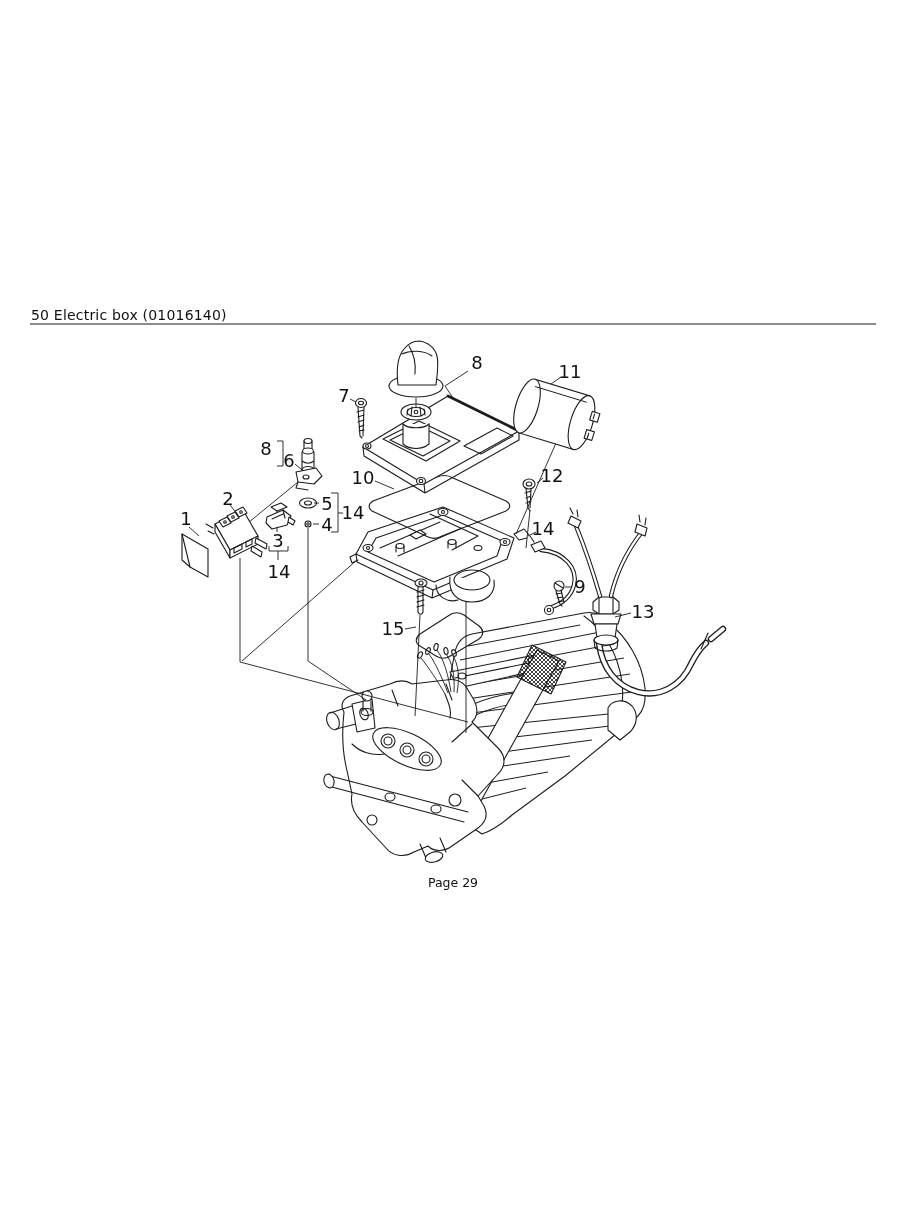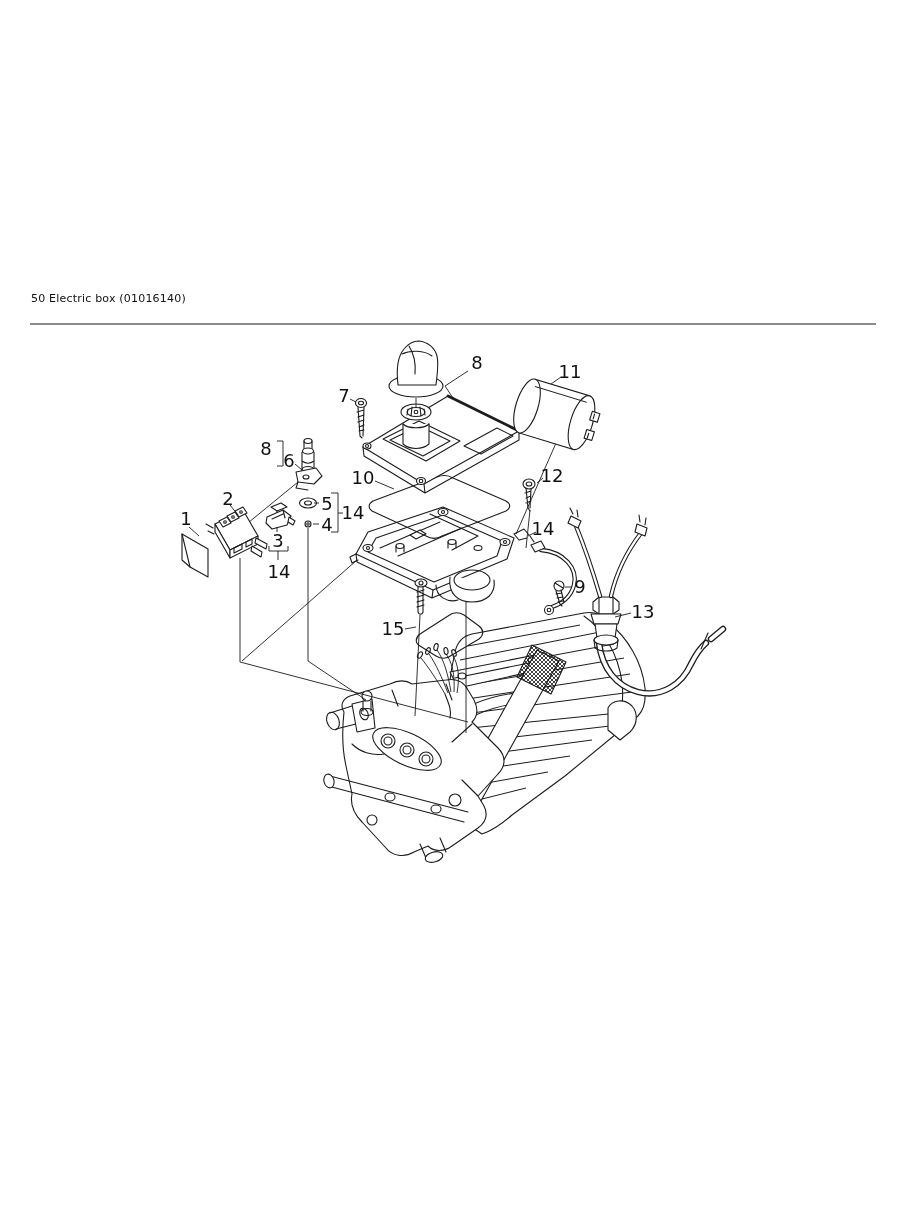--- a/index.html
+++ b/index.html
@@ -1,18 +1,18 @@
 <!DOCTYPE html>
 <html><head>
 <meta charset="utf-8">
 <style>
   html,body{margin:0;padding:0;background:#ffffff;}
   .page{position:relative;width:906px;height:1208px;background:#ffffff;overflow:hidden;
         font-family:"DejaVu Sans","Liberation Sans",sans-serif;color:#111;}
-  .header-title{position:absolute;left:31px;top:292px;font-size:11px;letter-spacing:.2px;white-space:nowrap;}
+  .header-title{position:absolute;left:31px;top:307px;font-size:14px;letter-spacing:.2px;white-space:nowrap;}
   .header-rule{position:absolute;left:30px;top:323px;width:846px;height:2px;background:#8c8c8c;}
   .footer-label{position:absolute;left:0;top:875px;width:906px;text-align:center;font-size:12.5px;}
   svg.diagram{position:absolute;left:0;top:0;}
   .ln{stroke:#1c1c1c;stroke-width:1.1;fill:none;stroke-linecap:round;stroke-linejoin:round;}
   .lnw{stroke:#1c1c1c;stroke-width:1.1;fill:#ffffff;stroke-linecap:round;stroke-linejoin:round;}
   .thin{stroke:#1c1c1c;stroke-width:.9;fill:none;}
   .heavy{stroke:#1c1c1c;stroke-width:2.8;fill:none;stroke-linecap:round;}
   .fin{stroke:#1c1c1c;stroke-width:1;fill:none;}
   .wo{stroke:#1c1c1c;stroke-width:4.4;fill:none;stroke-linecap:round;}
   .wi{stroke:#ffffff;stroke-width:2.2;fill:none;stroke-linecap:round;}
@@ -338,13 +338,14 @@
       <text class="callout" x="327" y="531">4</text>
       <text class="callout" x="543" y="535">14</text>
       <text class="callout" x="278" y="547">3</text>
       <text class="callout" x="279" y="578">14</text>
       <text class="callout" x="580" y="593">9</text>
       <text class="callout" x="643" y="618">13</text>
       <text class="callout" x="393" y="635">15</text>
     </g>
   </svg>
 
+  <div class="footer-label">Page 29</div>
 </div>
 
 </body></html>

